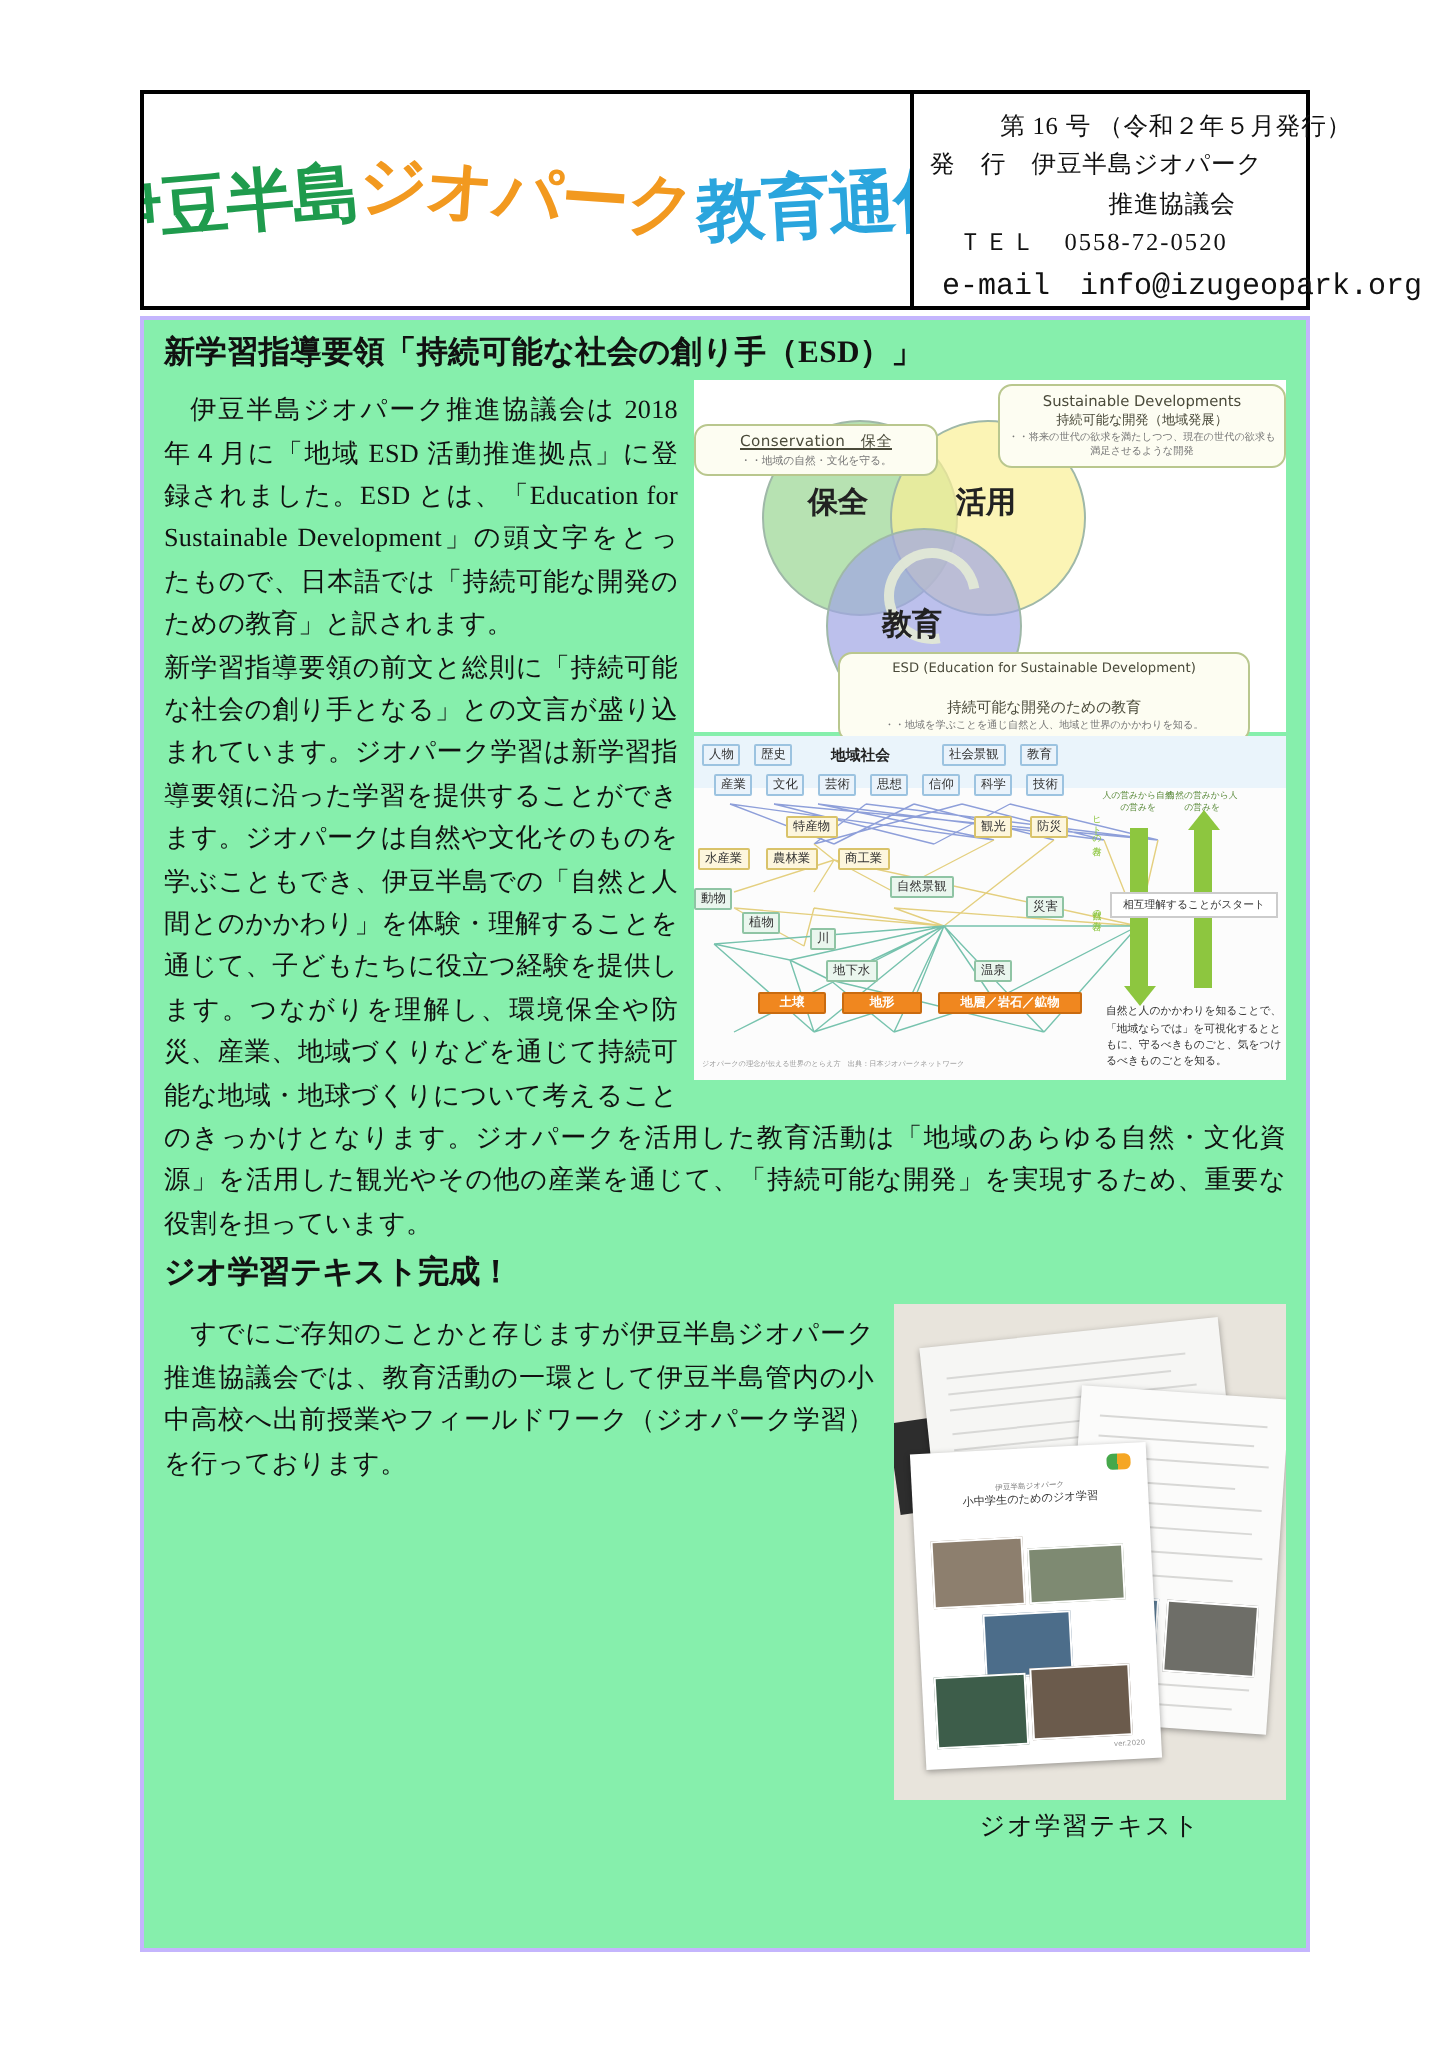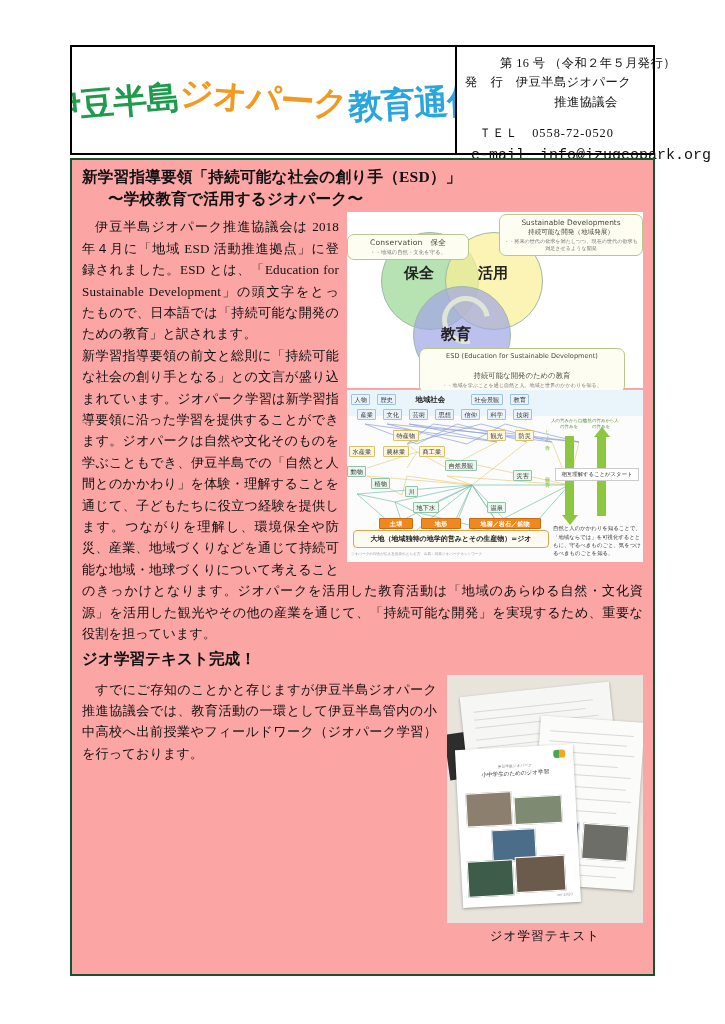--- a/index.html
+++ b/index.html
@@ -33,27 +33,27 @@
   .s3{transform:rotate(-3deg) translateY(3px);}
 
   .pub-box{
     flex:1;padding:7px 6px 4px 8px;box-sizing:border-box;
     font-size:12.3px;line-height:1.58;
   }
   .pub-line{white-space:nowrap;}
   .pub-l1{text-align:center;letter-spacing:.4px;}
   .pub-l2{letter-spacing:.4px;}
   .pub-l3{text-align:center;padding-right:4px;letter-spacing:.4px;}
-  .pub-l4{padding-left:14px;letter-spacing:1px;margin-top:12px;}
+  .pub-l4{padding-left:14px;letter-spacing:1px;}
   .pub-l5{padding-left:6px;font-size:15px;font-family:"Liberation Mono","DejaVu Sans Mono",monospace;}
 
   
   .article{
     position:absolute;left:70px;top:158px;width:585px;height:818px;
-    border:2px solid #14532d;box-sizing:border-box;background:#fca5a5;
+    border:2px solid #c4b5fd;box-sizing:border-box;background:#86efac;
     padding:6px 10px 0 10px;
   }
 
   .headline{
     font-size:15.6px;font-weight:bold;line-height:1.42;letter-spacing:.2px;
   }
   .headline .sub{display:block;padding-left:26px;}
 
   .body-text{
     font-size:13.1px;line-height:1.635;text-align:justify;
@@ -88,21 +88,21 @@
     position:absolute;left:95px;top:84px;width:38px;height:38px;
     border:5px solid rgba(226,232,214,.95);border-radius:50%;
     border-right-color:transparent;transform:rotate(35deg);
   }
   .callout{
     position:absolute;background:#fdfdf2;border:1px solid #b9c78e;border-radius:7px;
     font-family:"DejaVu Sans","Liberation Sans",sans-serif;color:#4a4a3a;
     text-align:center;box-sizing:border-box;
   }
   .co-cons{left:0px;top:22px;width:122px;padding:3px 2px;}
-  .co-cons .t1{font-size:7.6px;letter-spacing:.2px;}
+  .co-cons .t1{font-size:7.6px;letter-spacing:.2px;text-decoration:underline;}
   .co-cons .t2{font-size:5.4px;color:#777;margin-top:1px;}
   .co-sd{left:152px;top:2px;width:144px;padding:3px 2px;}
   .co-sd .t1{font-size:7.4px;}
   .co-sd .t2{font-size:6.6px;margin-top:1px;font-family:Liberation Mono, monospace;}
   .co-sd .t3{font-size:5.1px;color:#777;line-height:1.35;margin-top:1px;}
   .co-esd{left:72px;top:136px;width:206px;padding:3px 2px;}
   .co-esd .t1{font-size:6.6px;text-align:center;}
   .co-esd .t2{font-size:7.4px;margin-top:11px;}
   .co-esd .t3{font-size:5.1px;color:#777;line-height:1.35;margin-top:1px;}
 
@@ -214,21 +214,20 @@
       <div class="pub-line pub-l3">推進協議会</div>
       <div class="pub-line pub-l4">ＴＥＬ　0558-72-0520</div>
       <div class="pub-line pub-l5">e-mail　info@izugeopark.org</div>
     </div>
   </div>
 
   <div class="article">
 
     <div class="headline">
       <span>新学習指導要領「持続可能な社会の創り手（ESD）」</span>
-      <span class="sub">〜学校教育で活用するジオパーク〜</span>
     </div>
 
     <div class="fig-venn">
       <div class="venn">
         <div class="circle c-hozen" style="background: rgba(152, 214, 146, 0.7);"></div>
         <div class="circle c-katsu" style="background: rgba(250, 240, 150, 0.7);"></div>
         <div class="circle c-kyoiku" style="background: rgba(160, 165, 228, 0.7);"></div>
         <div class="venn-arrow"></div>
         <div class="venn-lbl vl-hozen">保全</div>
         <div class="venn-lbl vl-katsu">活用</div>
@@ -291,21 +290,20 @@
         <div class="node n-green" style="left:58px;top:96px;">川</div>
         <div class="node n-green" style="left:98px;top:70px;">自然景観</div>
         <div class="node n-green" style="left:166px;top:80px;">災害</div>
         <div class="node n-green" style="left:66px;top:112px;">地下水</div>
         <div class="node n-green" style="left:140px;top:112px;">温泉</div>
 
         <div class="node n-orange" style="left:32px;top:128px;width:34px;text-align:center;">土壌</div>
         <div class="node n-orange" style="left:74px;top:128px;width:40px;text-align:center;">地形</div>
         <div class="node n-orange" style="left:122px;top:128px;width:72px;text-align:center;">地層／岩石／鉱物</div>
 
-        <div class="geo-caption">大地（地域独特の地学的営みとその生産物）=ジオ</div>
         <div class="net-credit">ジオパークの理念が伝える世界のとらえ方　出典：日本ジオパークネットワーク</div>
 
         <div class="vert-lbl" style="left:198px;top:36px;height:30px;">ヒトの営み</div>
         <div class="vert-lbl" style="left:198px;top:84px;height:30px;">自然の営み</div>
 
         <div class="side-panel">
           <div class="arr-lbl" style="left:-4px;top:2px;">人の営みから自然の営みを</div>
           <div class="arr-lbl" style="left:28px;top:2px;">自然の営みから人の営みを</div>
           <div class="arrow-down"></div>
           <div class="arrow-head ah-down"></div>

